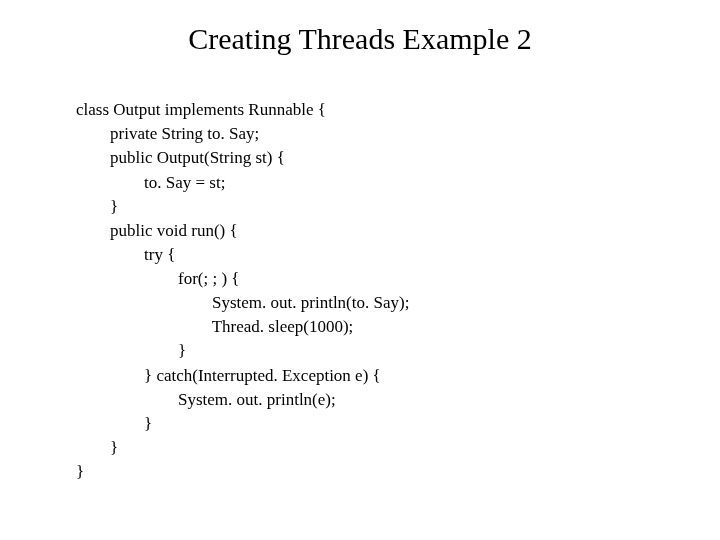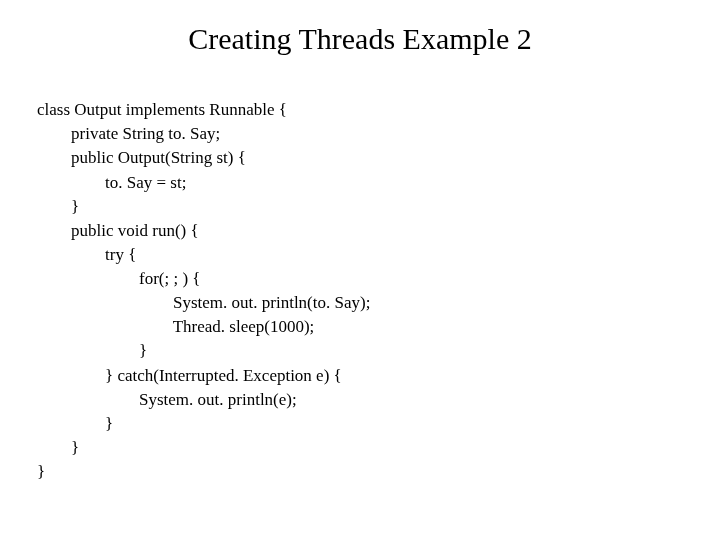--- a/index.html
+++ b/index.html
@@ -20,21 +20,21 @@
   .title {
     font-size: 30px;
     text-align: center;
     padding-top: 22px;
     padding-bottom: 18px;
     font-weight: normal;
   }
   .code {
     font-size: 17px;
     line-height: 1.42;
-    padding-left: 37px;
+    padding-left: 76px;
     white-space: pre;
   }
 </style>
 </head>
 <body>
 
 <div class="slide">
   <div class="title">Creating Threads Example 2</div>
   <div class="code">
 <span>class Output implements Runnable {</span>

